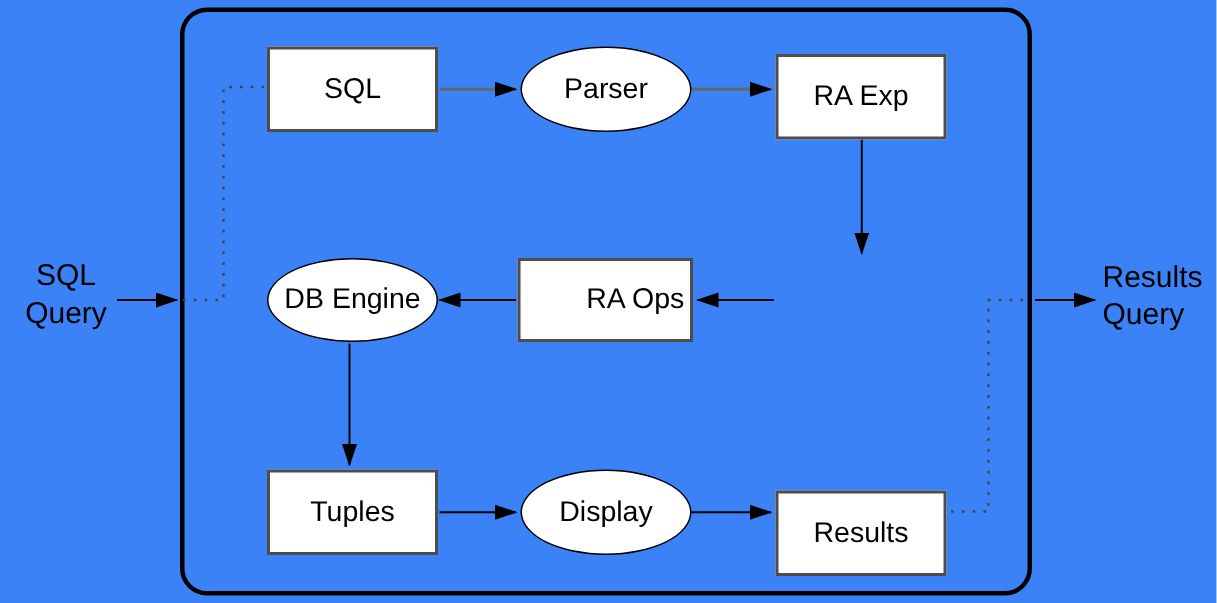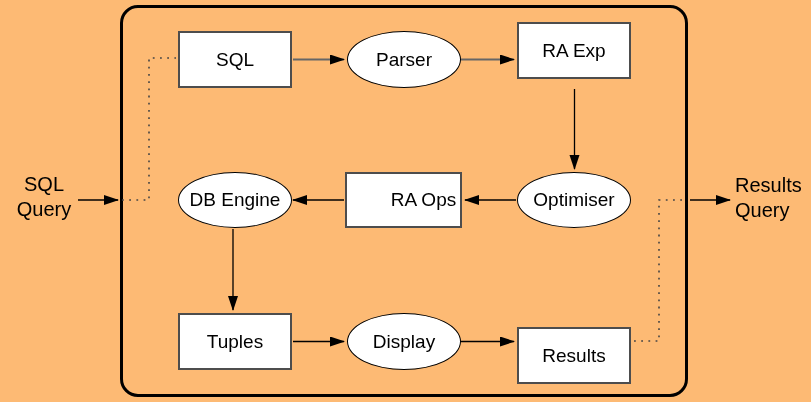--- a/index.html
+++ b/index.html
@@ -1,19 +1,19 @@
 <!DOCTYPE html>
 <html><head>
 <meta charset="utf-8">
 <style>
   html,body{margin:0;padding:0;background:#ffffff;}
   .stage{
     position:relative;
     width:811px;height:402px;
-    background:#fdba74;
+    background:#3b82f6;
     font-family:"Liberation Sans","DejaVu Sans",sans-serif;
     color:#000000;
     overflow:hidden;
   }
   .outer-box{
     position:absolute;
     left:120px;top:5px;
     width:568px;height:392px;
     border:3px solid #000000;
     border-radius:18px;
@@ -28,21 +28,21 @@
     font-size:19px;
     background:#ffffff;
     white-space:nowrap;
     z-index:2;
   }
   .rect-node{border:2px solid #4d4d4d;}
   .ellipse-node{border:1.5px solid #000000;border-radius:50%;}
 
   .node-sql      {left:178px;top:31px;}
   .node-parser   {left:347px;top:31px;}
-  .node-ra-exp   {left:517px;top:22px;}
+  .node-ra-exp   {left:517px;top:36px;}
   .node-db-engine{left:178px;top:172px;height:56px;}
   .node-ra-ops   {left:345px;top:172px;width:117px;height:56px;padding-left:40px;}
   .node-optimiser{left:517px;top:172px;height:56px;}
   .node-tuples   {left:178px;top:313px;}
   .node-display  {left:347px;top:313px;}
   .node-results  {left:517px;top:327px;}
 
   .ext-label{
     position:absolute;
     font-size:20px;
@@ -87,21 +87,20 @@
 
     <polyline points="634,341 659,341 659,200 686,200" fill="none" stroke="#444444" stroke-width="1.6" stroke-dasharray="1.8 5.4"></polyline>
   </svg>
 
   <div class="node rect-node node-sql">SQL</div>
   <div class="node ellipse-node node-parser">Parser</div>
   <div class="node rect-node node-ra-exp">RA Exp</div>
 
   <div class="node ellipse-node node-db-engine">DB Engine</div>
   <div class="node rect-node node-ra-ops">RA Ops</div>
-  <div class="node ellipse-node node-optimiser">Optimiser</div>
 
   <div class="node rect-node node-tuples">Tuples</div>
   <div class="node ellipse-node node-display">Display</div>
   <div class="node rect-node node-results">Results</div>
 
   <div class="ext-label input-label">
     <div>SQL</div>
     <div>Query</div>
   </div>
 

